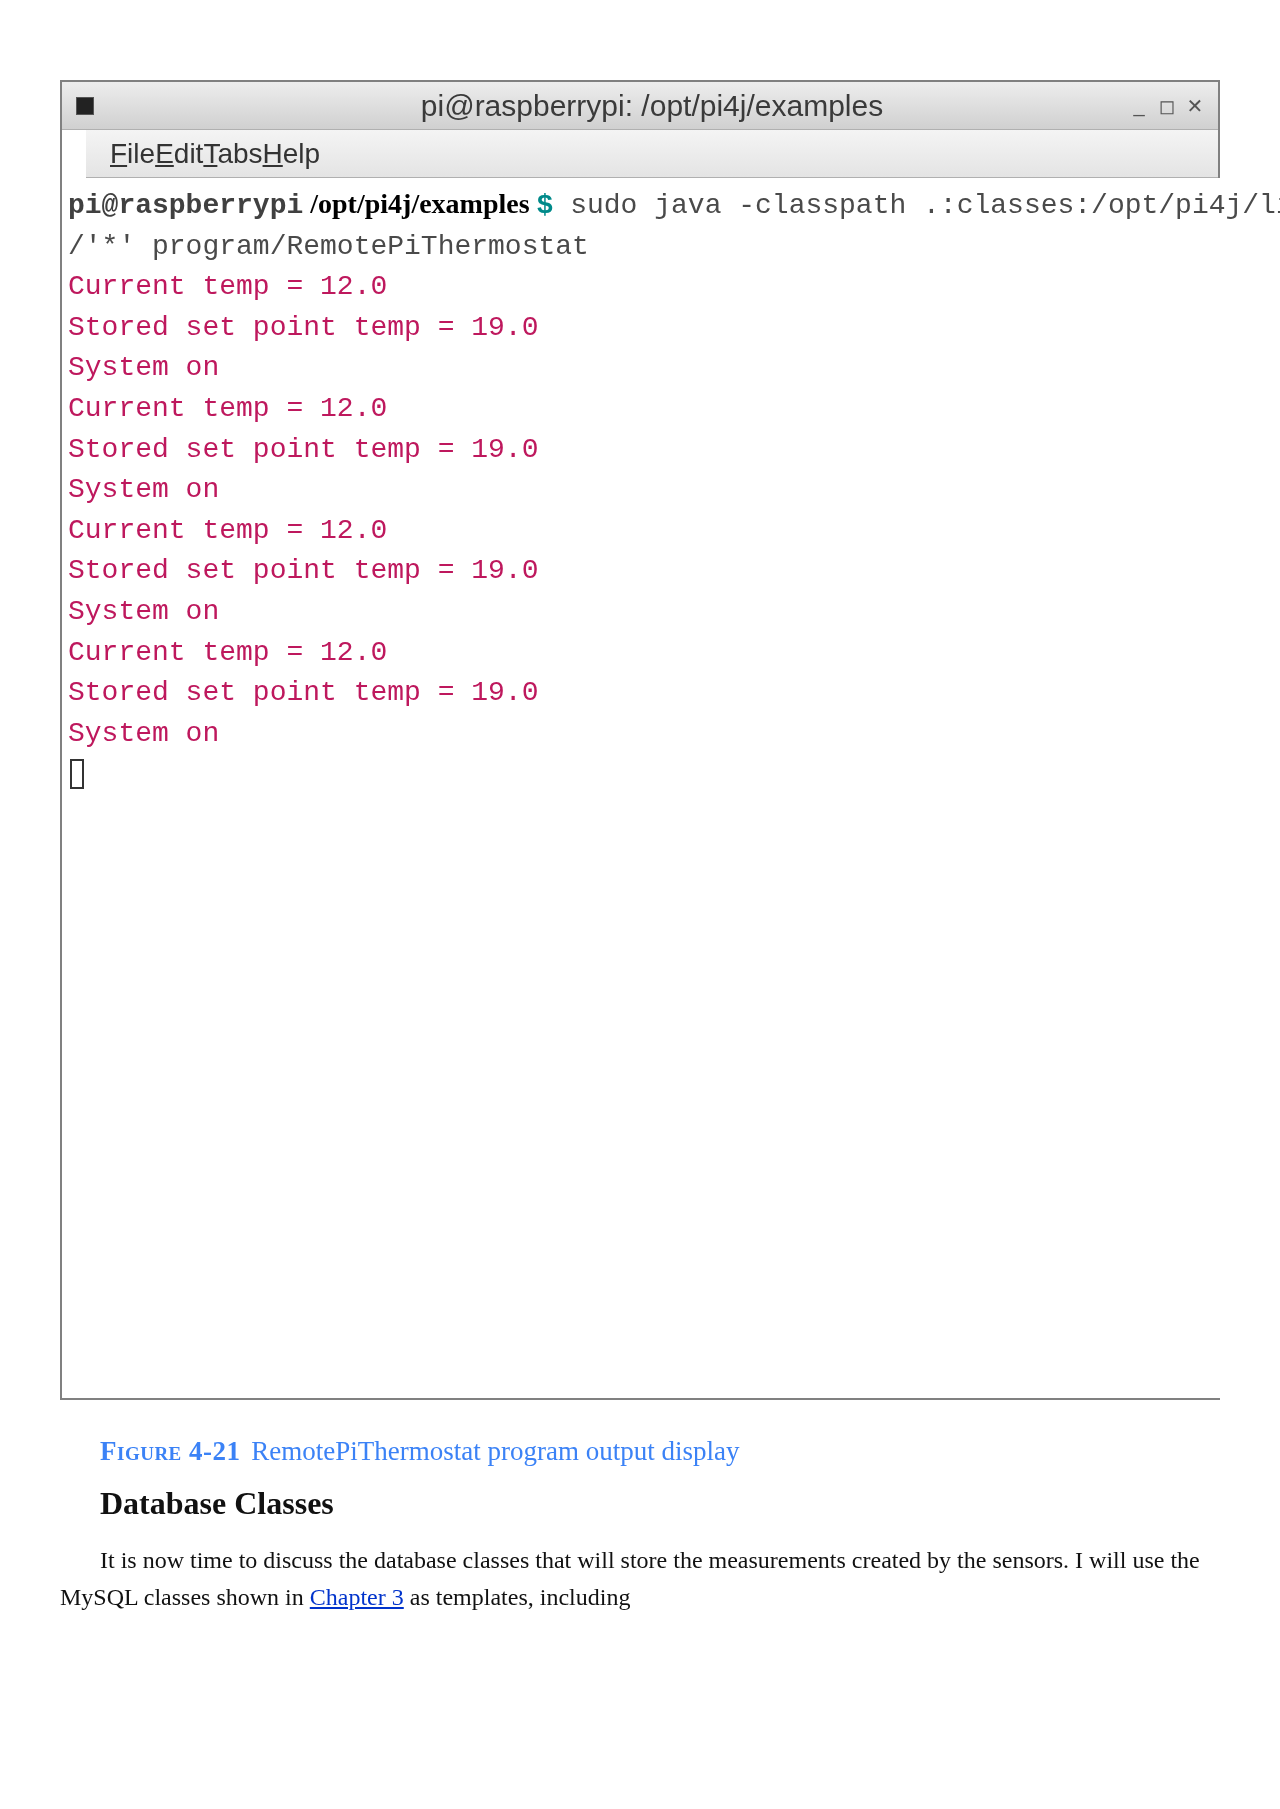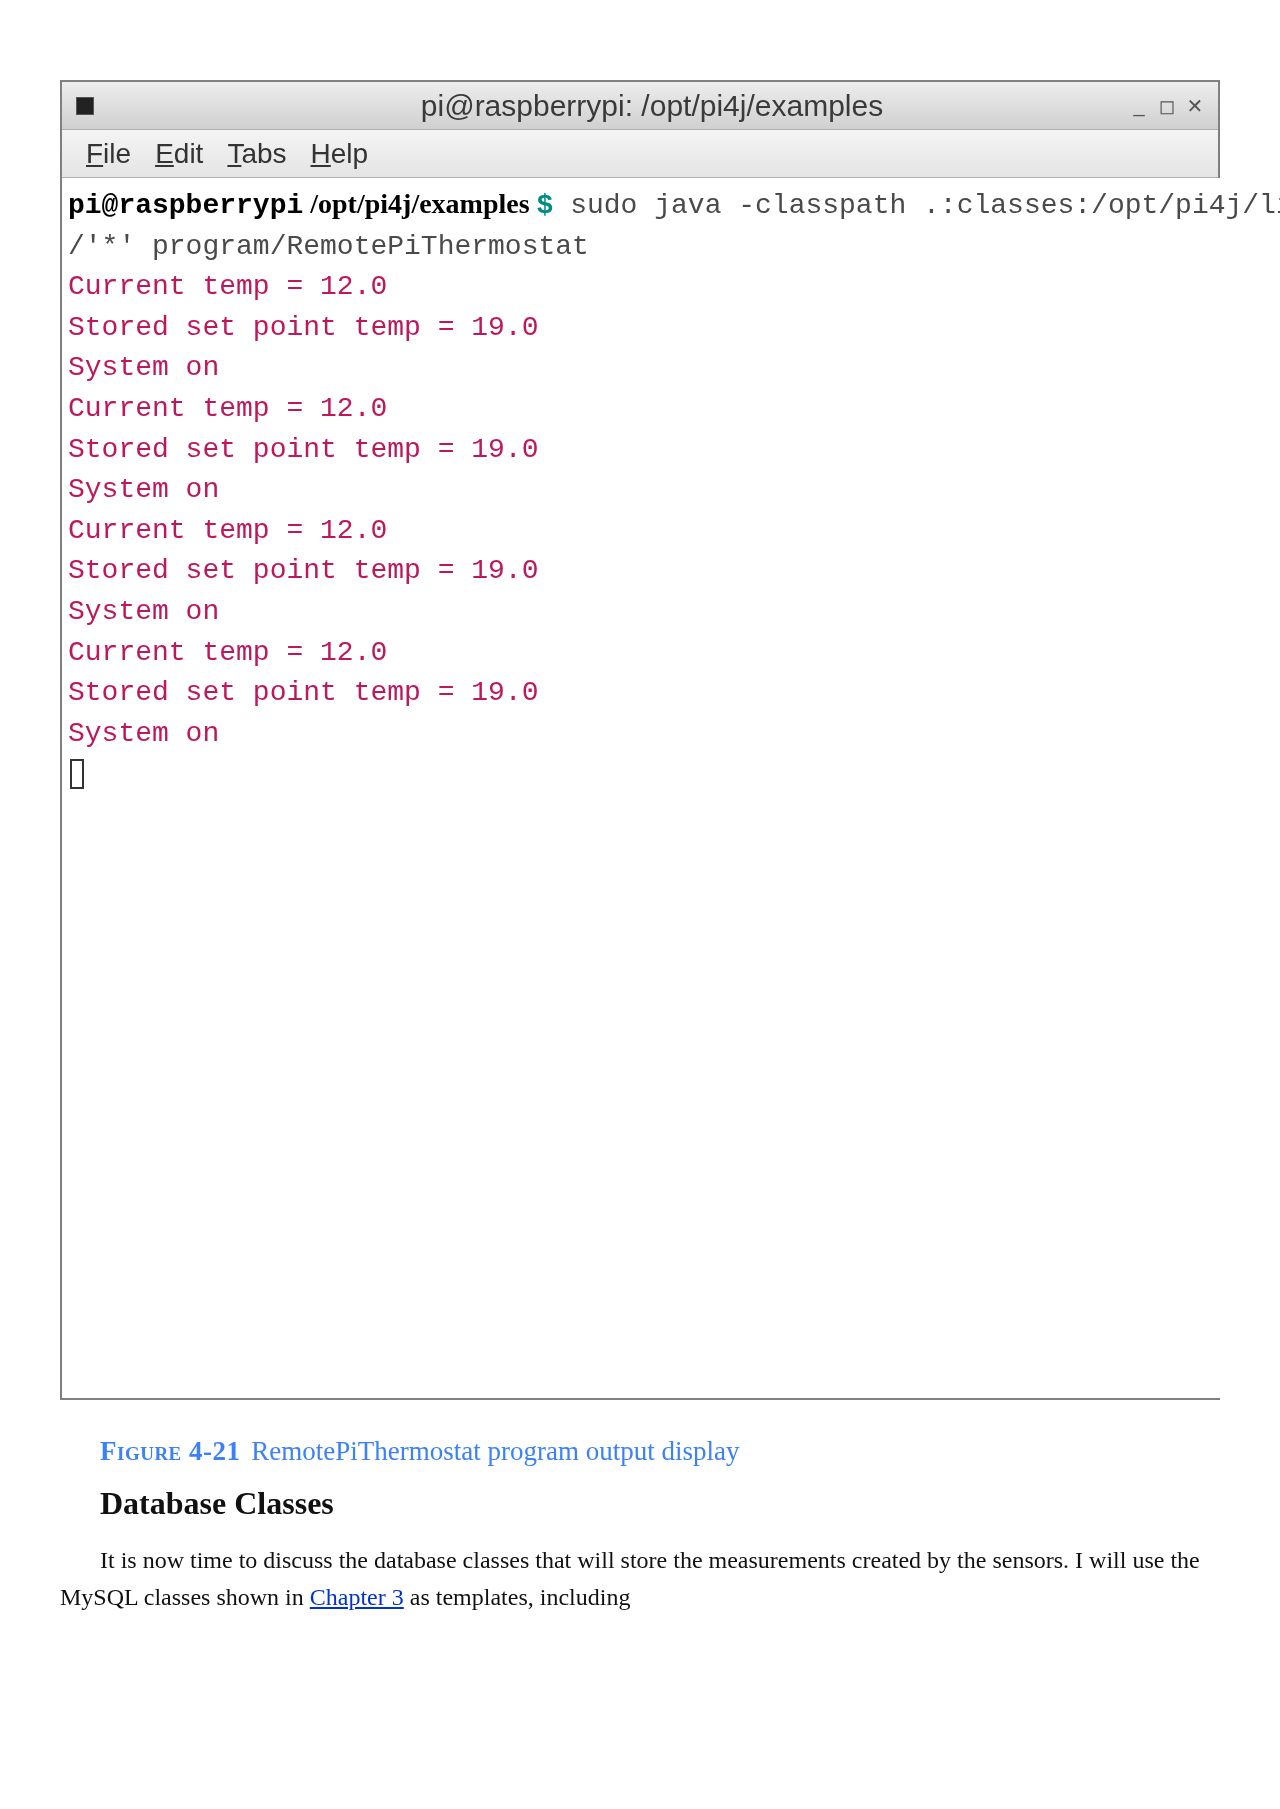--- a/index.html
+++ b/index.html
@@ -55,43 +55,43 @@
     cursor: pointer;
     width: 18px;
     text-align: center;
   }
   .menubar {
     background: linear-gradient(to bottom, #f4f4f4, #e4e4e4);
     height: 48px;
     display: flex;
     align-items: center;
     padding-left: 24px;
-    gap: 24px;
     border-bottom: 1px solid #b0b0b0;
     font-size: 28px;
     color: #333333;
+    margin-left: 24px;
   }
   .menu-item { cursor: pointer; }
   .menu-item .ul { text-decoration: underline; }
   .terminal-wrap {
     display: flex;
   }
   .terminal {
     background: #ffffff;
     font-family: "Liberation Mono","DejaVu Sans Mono","Courier New",monospace;
     font-size: 28px;
     line-height: 1.45;
     color: #222222;
     padding: 6px 4px 6px 6px;
     flex: 1 1 auto;
     min-height: 1220px;
     white-space: pre;
     word-break: break-all;
   }
-  .prompt-user { color: #000000; font-weight: bold; margin-top: 31px; }
+  .prompt-user { color: #404040; font-weight: bold; margin-top: 31px; }
   .prompt-path { color: #000000; font-weight: bold; font-family: Liberation Serif, serif; }
   .prompt-dollar { color: #008a8a; font-weight: bold; }
   .cmd { color: #4a4a4a; }
   .output { color: #be185d; }
   .cursor {
     display: inline-block;
     width: 14px;
     height: 30px;
     border: 2px solid #333333;
     vertical-align: text-bottom;

